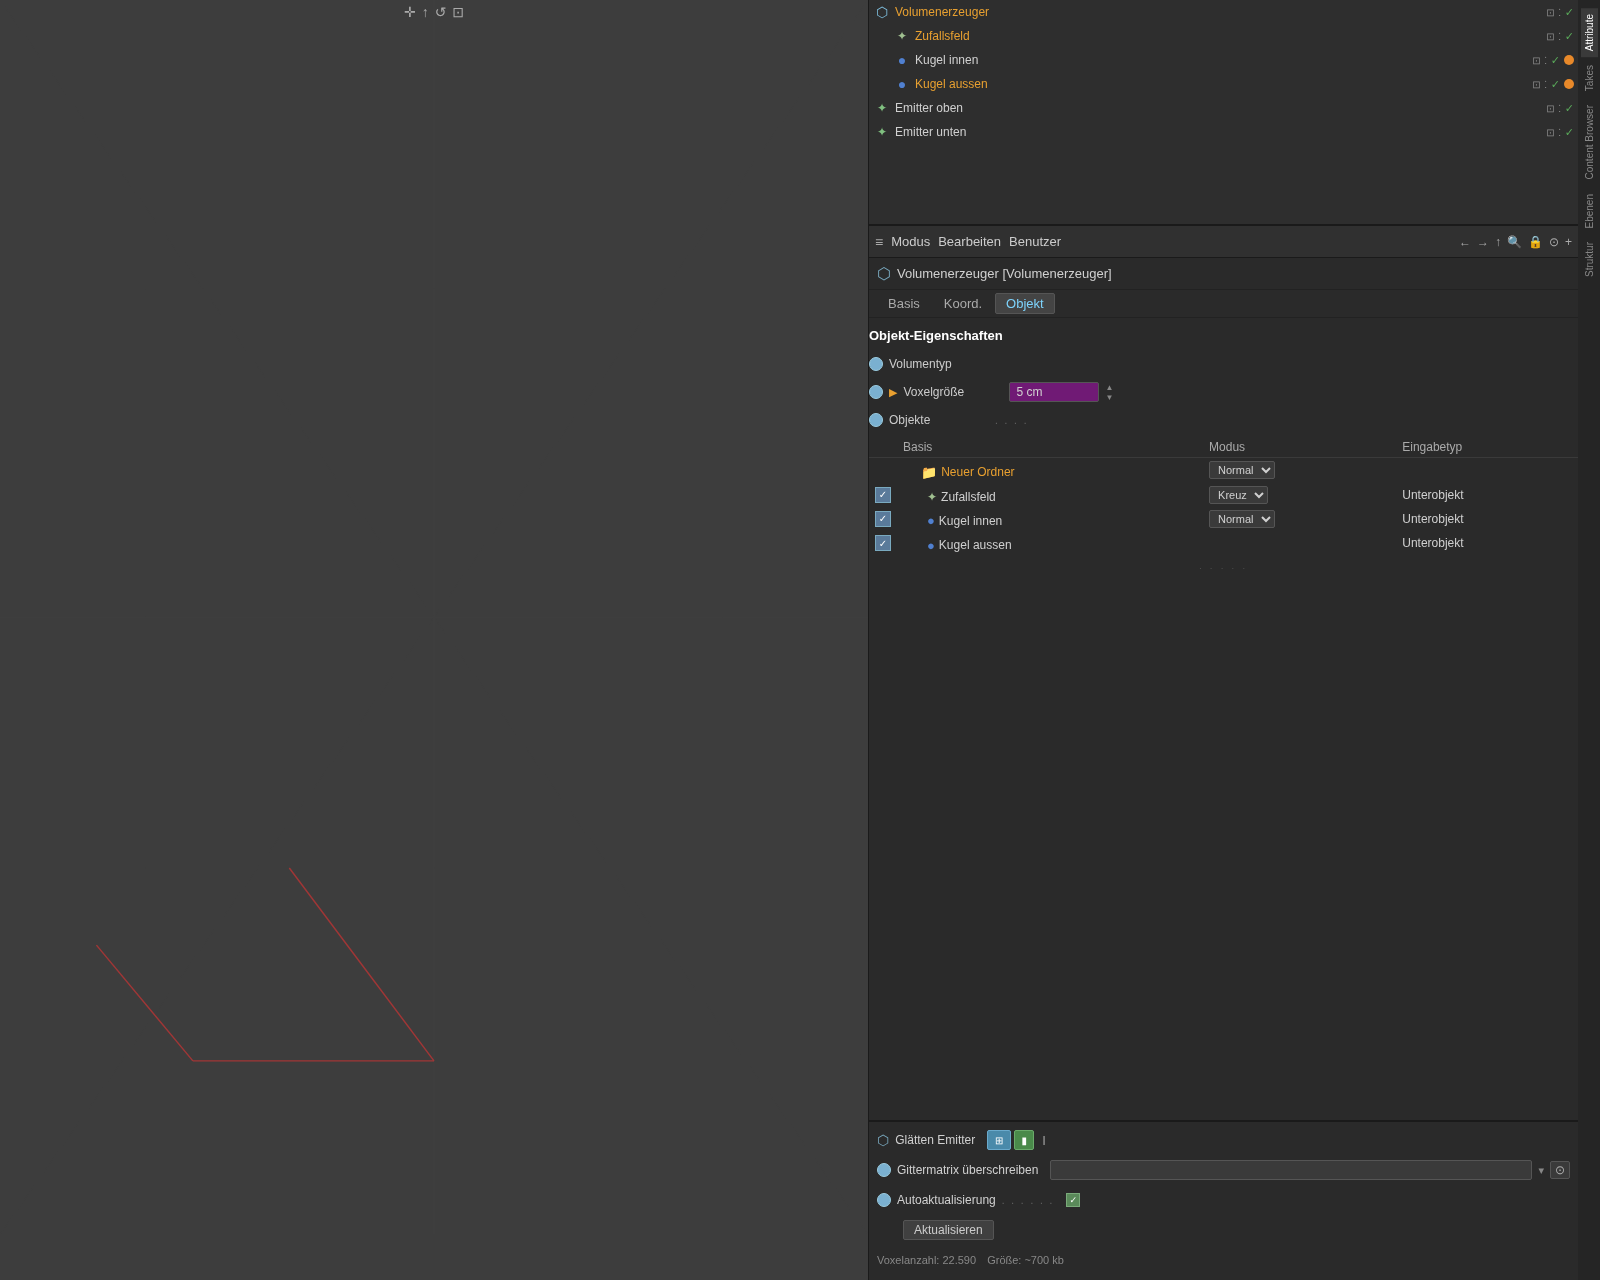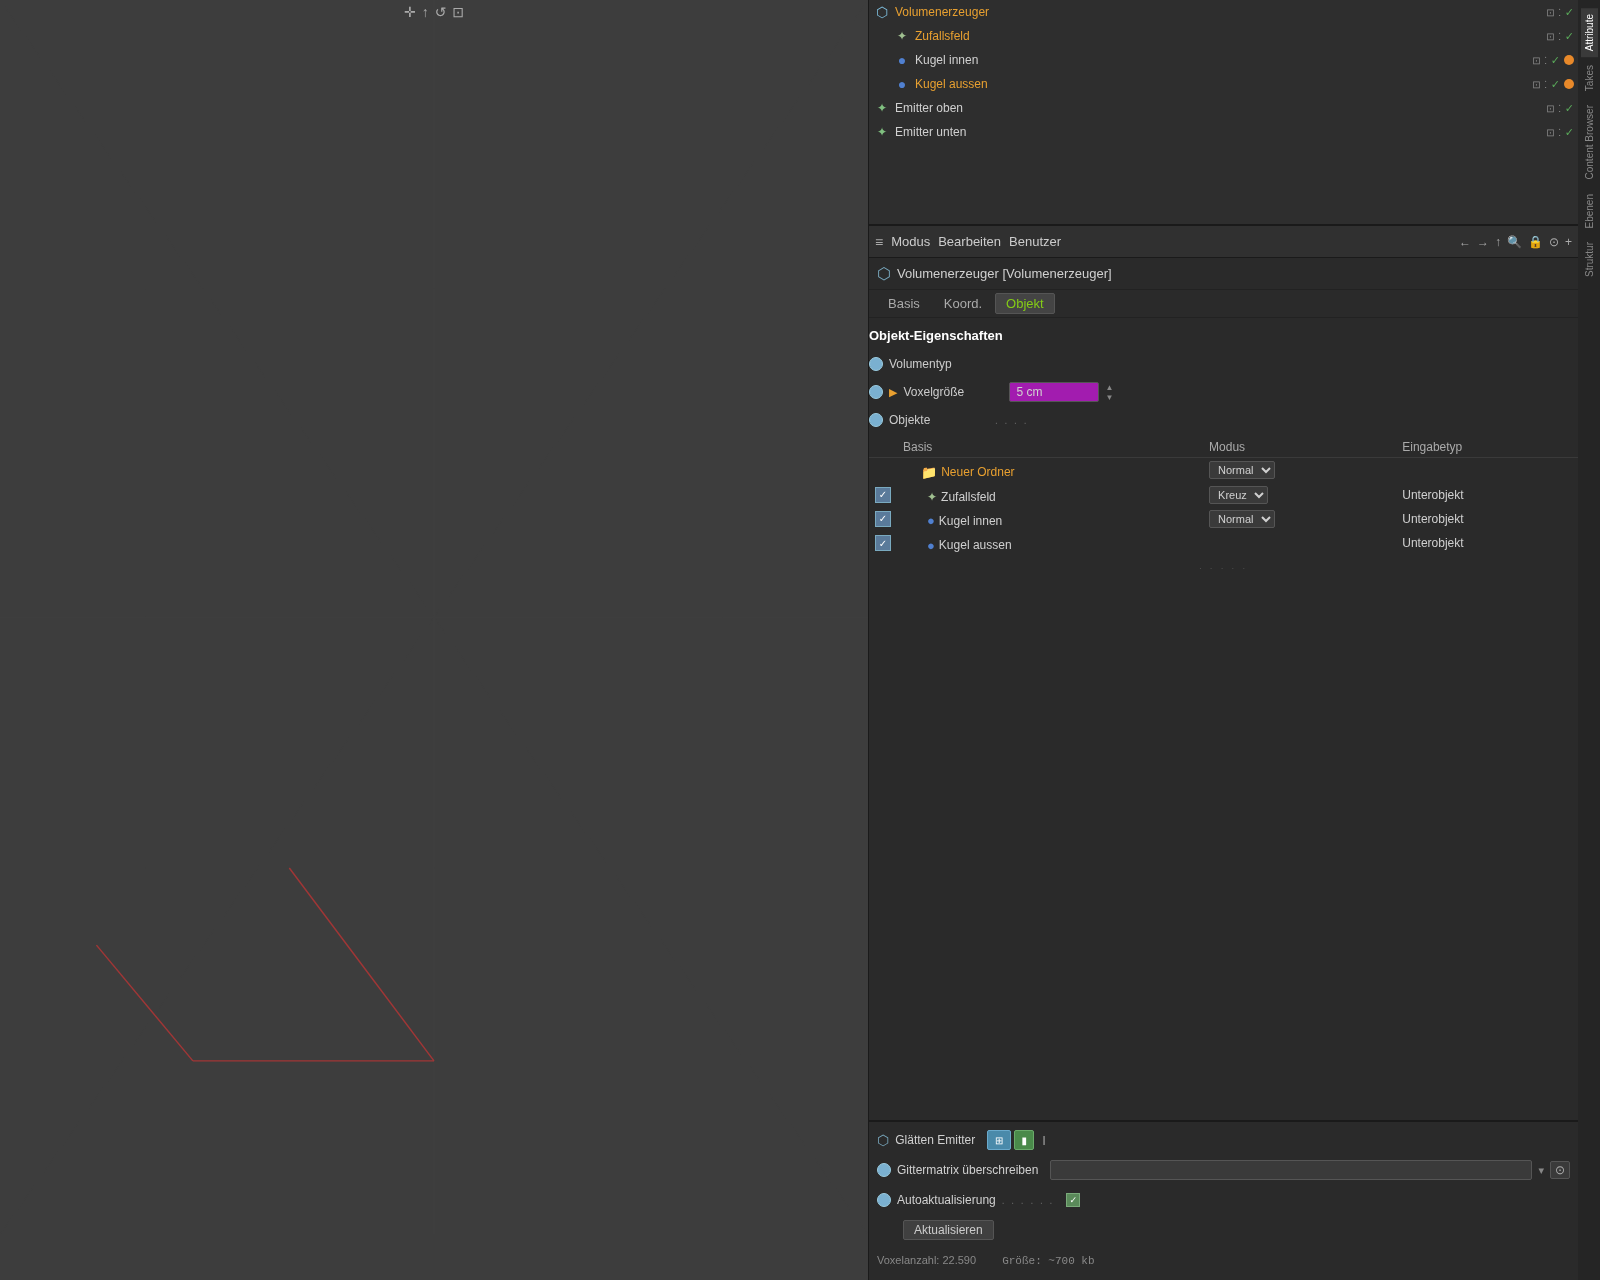--- a/index.html
+++ b/index.html
@@ -119,21 +119,21 @@
       padding: 2px 10px;
       border: 1px solid transparent;
       background: transparent;
       color: #aaa;
       cursor: pointer;
       font-size: 13px;
       border-radius: 2px;
     }
     .tab-btn.active {
       background: #444;
-      color: #84cc16;
+      color: #7dd3fc;
       border-color: #555;
     }
 
     
     .props-section {
       flex: 1;
       overflow-y: auto;
       padding: 6px 0;
     }
 
@@ -163,21 +163,21 @@
       border: 1px solid #555;
       color: #d0d0d0;
       font-size: 12px;
       padding: 2px 6px;
       border-radius: 2px;
       cursor: pointer;
     }
 
     .prop-input {
       width: 80px;
-      background: #a21caf;
+      background: #701a75;
       border: 1px solid #555;
       color: #d0d0d0;
       font-size: 12px;
       padding: 2px 6px;
       border-radius: 2px;
     }
 
     .arrow-indicator { color: #e8a030; font-size: 11px; }
 
     
@@ -597,21 +597,21 @@
       </div>
 
       <div class="bottom-row">
         <span style="width:20px;display:inline-block;"></span>
         <button class="action-btn">Aktualisieren</button>
       </div>
 
       <div class="bottom-row">
         <span class="info-text">
           <span style="color:#888;">Voxelanzahl: 22.590</span>
-          <span style="margin-left:23px;font-family:Liberation Mono, monospace;">Größe: ~700 kb</span>
+          <span style="margin-left:8px;">Größe: ~700 kb</span>
         </span>
       </div>
 
     </div>
   </div>
 
 </div>
 
 <div class="side-tabs">
   <div class="side-tab active">Attribute</div>

